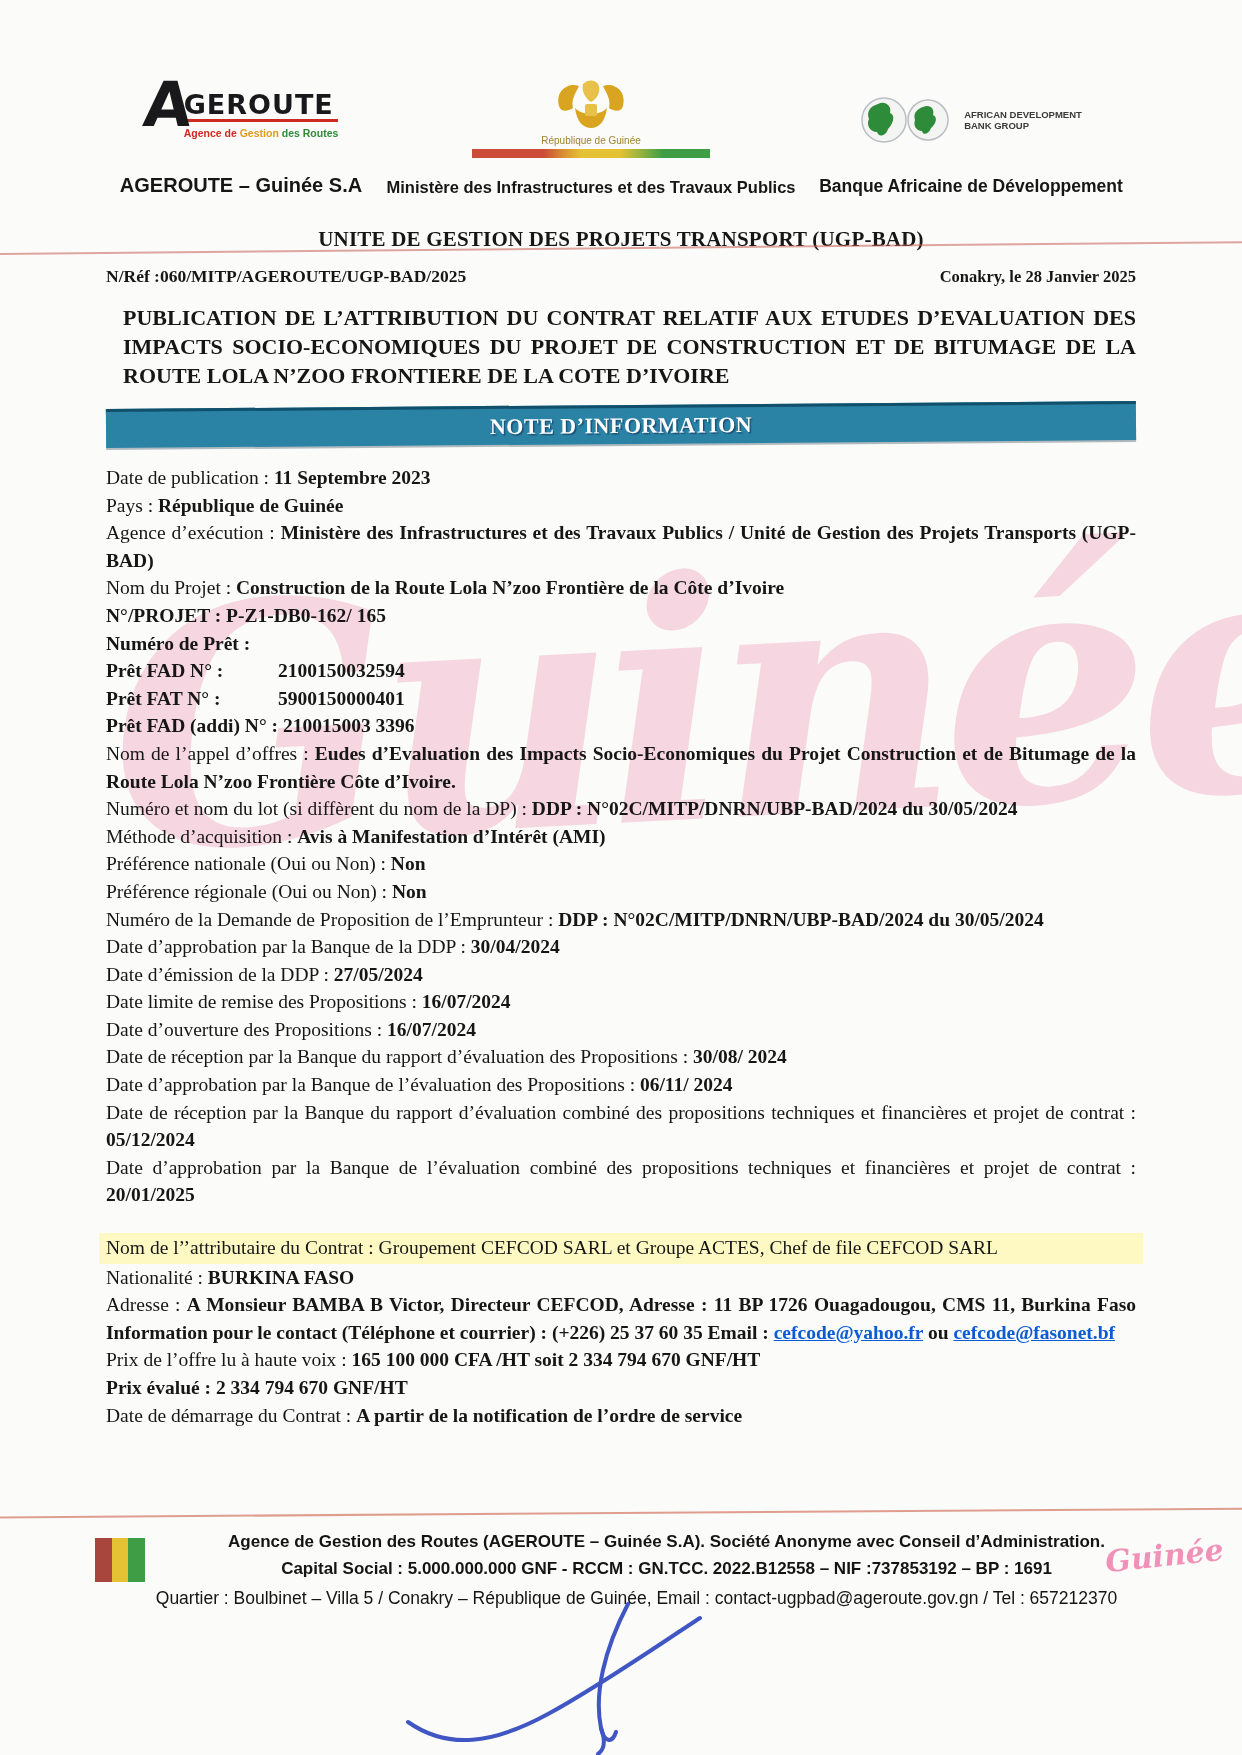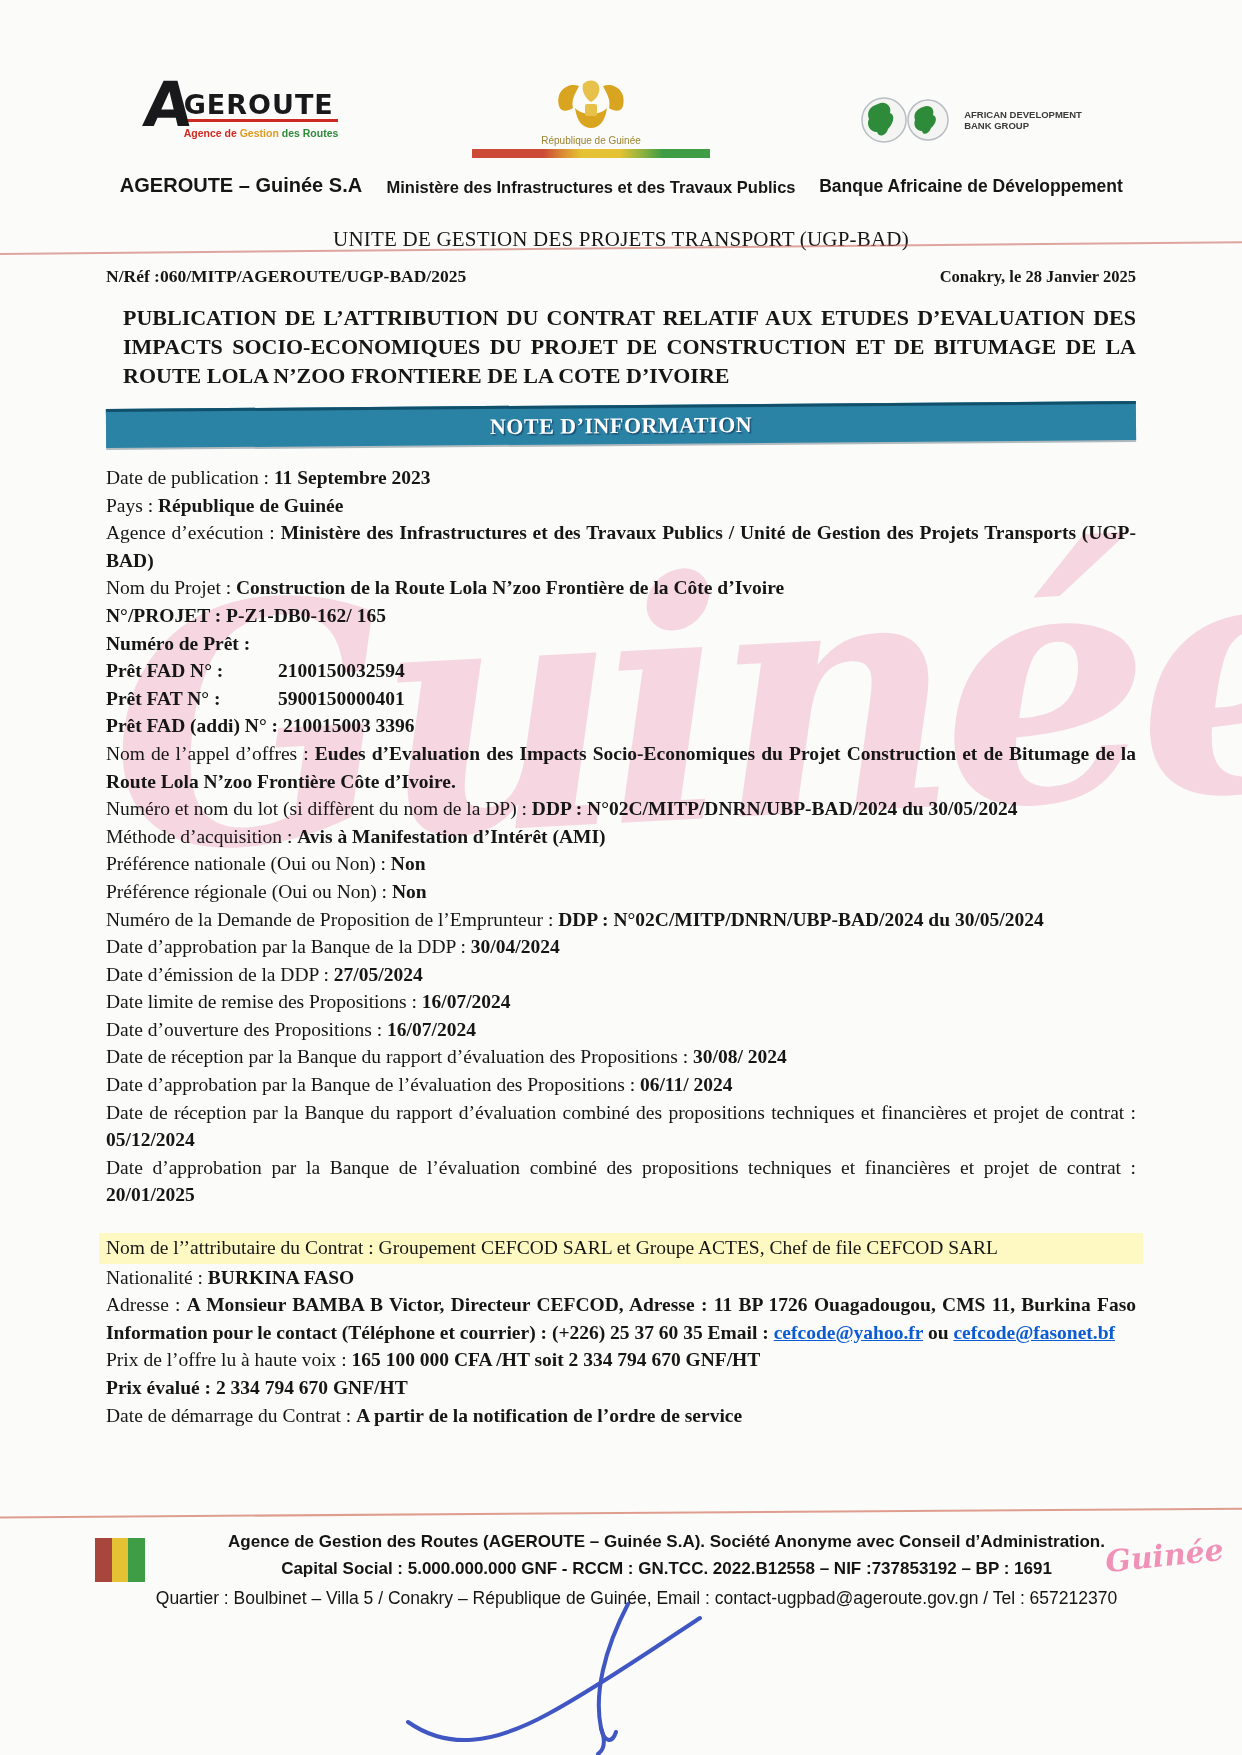--- a/index.html
+++ b/index.html
@@ -43,21 +43,21 @@
   
   .min-caption{font-size:16.5px;}
   .emblem-caption{font-size:10px;color:#9d8430;margin-top:1px;font-family:"Liberation Sans", sans-serif;}
   .flag-bar{width:238px;height:9px;margin-top:3px;
     background:linear-gradient(90deg,#cc4b36 0%,#cc4b36 30%,#d98c33 38%,#e5c233 46%,#e5c233 62%,#9cb53c 70%,#3f9e45 80%,#3f9e45 100%);}
   
   .adb-row{display:flex;align-items:center;margin-top:18px;}
   .adb-text{font-family:"Liberation Sans", sans-serif;font-weight:bold;font-size:9.5px;color:#3a3a3a;margin-left:8px;line-height:11px;}
   .adb-caption{font-size:17.5px;}
   
-  .unit-title{text-align:center;font-weight:normal;font-size:21px;margin-top:30px;letter-spacing:0.2px;}
+  .unit-title{text-align:center;font-weight:bold;font-size:21px;margin-top:30px;letter-spacing:0.2px;}
   .ref-row{display:flex;justify-content:space-between;align-items:baseline;margin-top:14px;}
   .ref{font-weight:bold;font-size:17.5px;}
   .city-date{font-weight:bold;font-size:16.5px;}
   .subject{margin-top:16px;font-weight:bold;font-size:22px;line-height:29px;text-align:justify;margin-left:17px;}
   .banner{
     margin-top:15px;height:36px;background:#2a82a5;border-top:3px solid #11506b;
     display:flex;align-items:center;justify-content:center;transform:rotate(-0.45deg);
     box-shadow:0 2px 0 rgba(40,70,80,0.35);
   }
   .banner-text{color:#ffffff;font-weight:bold;font-size:22px;letter-spacing:0.5px;

